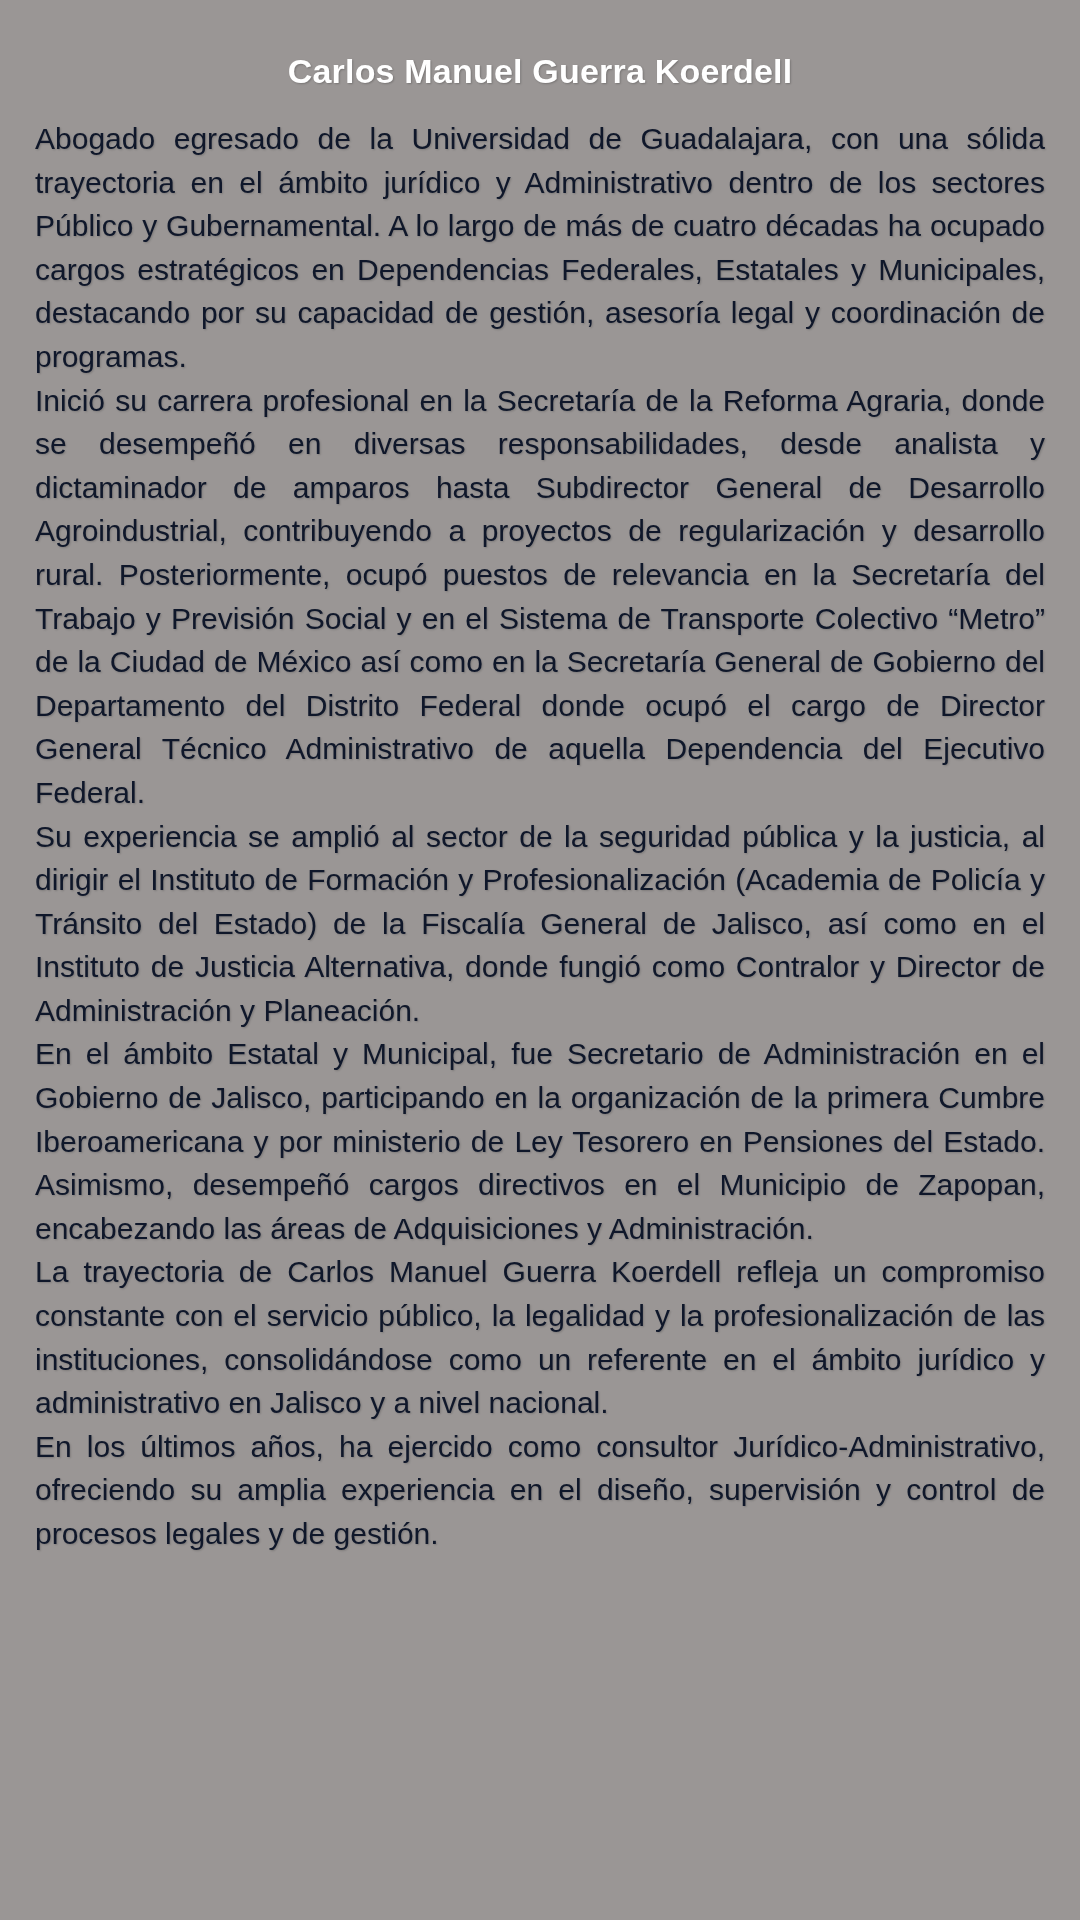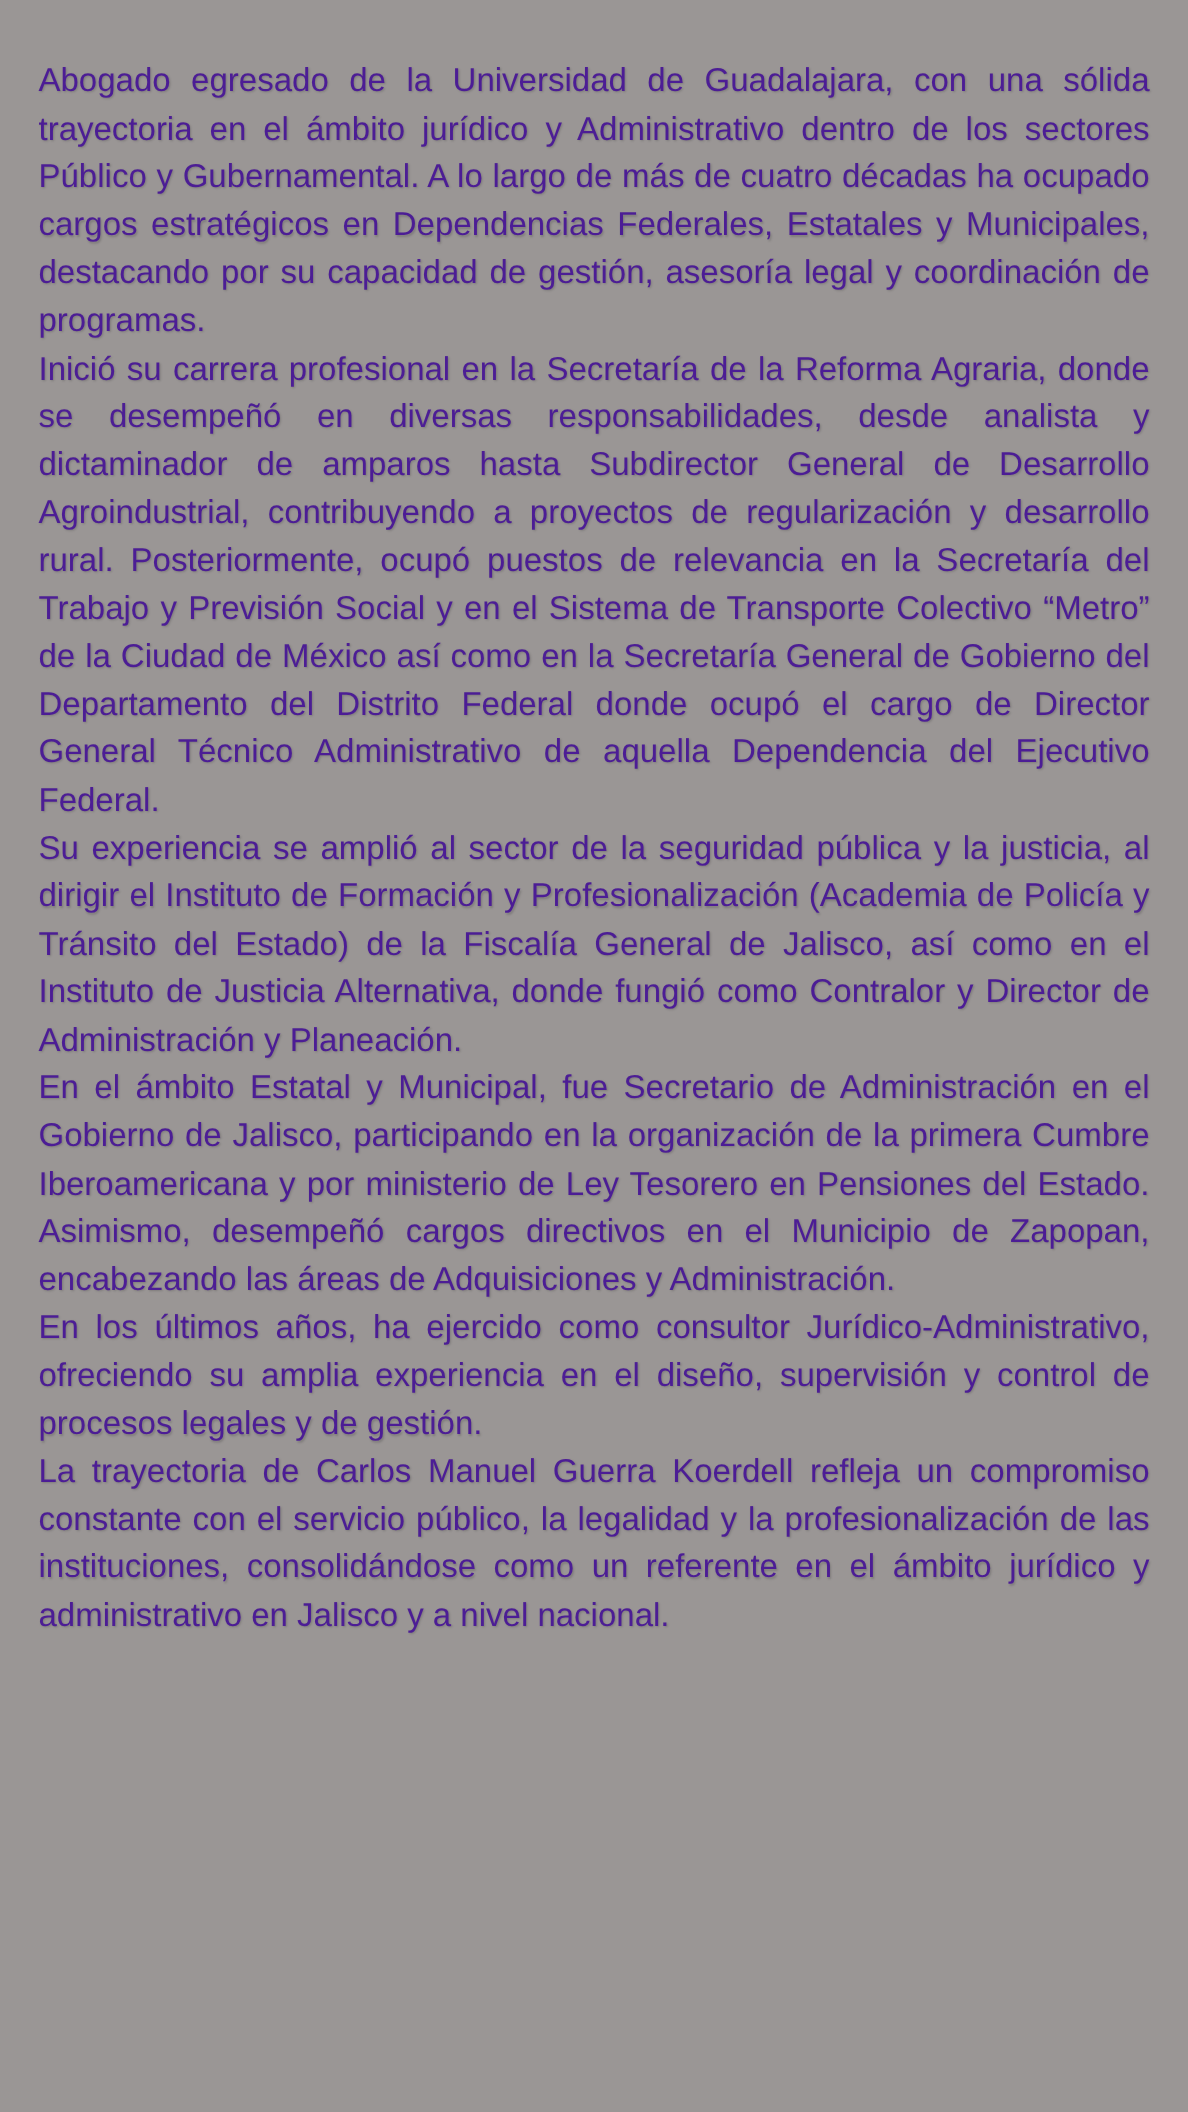--- a/index.html
+++ b/index.html
@@ -29,33 +29,34 @@
     letter-spacing: 0.2px;
     text-shadow: 1px 1px 2px rgba(0,0,0,0.22);
     font-stretch: condensed;
   }
   .bio-paragraph {
     margin: 0;
     text-align: justify;
     text-justify: inter-word;
     font-size: 30px;
     line-height: 43.6px;
-    color: #4c1d95;
+    color: #0f172a;
     text-shadow: 1px 1px 2px rgba(0,0,0,0.18);
   }
 </style>
 </head>
 <body>
 
 <div class="page">
+  <h1 class="page-title">Carlos Manuel Guerra Koerdell</h1>
 
   <p class="bio-paragraph">Abogado egresado de la Universidad de Guadalajara, con una sólida trayectoria en el ámbito jurídico y Administrativo dentro de los sectores Público y Gubernamental. A lo largo de más de cuatro décadas ha ocupado cargos estratégicos en Dependencias Federales, Estatales y Municipales, destacando por su capacidad de gestión, asesoría legal y coordinación de programas.</p>
 
   <p class="bio-paragraph">Inició su carrera profesional en la Secretaría de la Reforma Agraria, donde se desempeñó en diversas responsabilidades, desde analista y dictaminador de amparos hasta Subdirector General de Desarrollo Agroindustrial, contribuyendo a proyectos de regularización y desarrollo rural. Posteriormente, ocupó puestos de relevancia en la Secretaría del Trabajo y Previsión Social y en el Sistema de Transporte Colectivo “Metro” de la Ciudad de México así como en la Secretaría General de Gobierno del Departamento del Distrito Federal donde ocupó el cargo de Director General Técnico Administrativo de aquella Dependencia del Ejecutivo Federal.</p>
 
   <p class="bio-paragraph">Su experiencia se amplió al sector de la seguridad pública y la justicia, al dirigir el Instituto de Formación y Profesionalización (Academia de Policía y Tránsito del Estado) de la Fiscalía General de Jalisco, así como en el Instituto de Justicia Alternativa, donde fungió como Contralor y Director de Administración y Planeación.</p>
 
   <p class="bio-paragraph">En el ámbito Estatal y Municipal, fue Secretario de Administración en el Gobierno de Jalisco, participando en la organización de la primera Cumbre Iberoamericana y por ministerio de Ley Tesorero en Pensiones del Estado. Asimismo, desempeñó cargos directivos en el Municipio de Zapopan, encabezando las áreas de Adquisiciones y Administración.</p>
 
+  <p class="bio-paragraph">La trayectoria de Carlos Manuel Guerra Koerdell refleja un compromiso constante con el servicio público, la legalidad y la profesionalización de las instituciones, consolidándose como un referente en el ámbito jurídico y administrativo en Jalisco y a nivel nacional.</p>
+
   <p class="bio-paragraph">En los últimos años, ha ejercido como consultor Jurídico-Administrativo, ofreciendo su amplia experiencia en el diseño, supervisión y control de procesos legales y de gestión.</p>
-
-  <p class="bio-paragraph">La trayectoria de Carlos Manuel Guerra Koerdell refleja un compromiso constante con el servicio público, la legalidad y la profesionalización de las instituciones, consolidándose como un referente en el ámbito jurídico y administrativo en Jalisco y a nivel nacional.</p>
 </div>
 
 </body></html>

